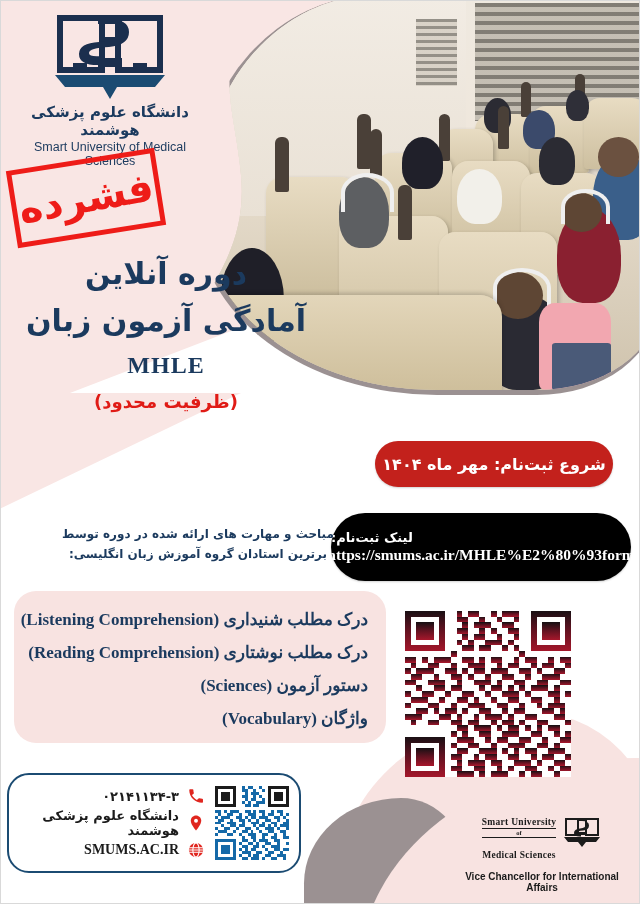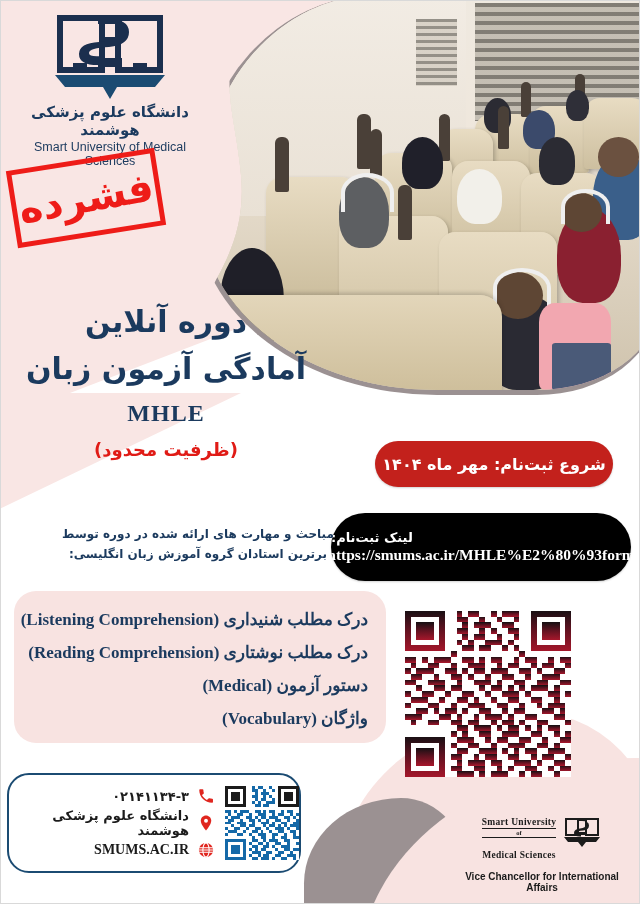--- a/index.html
+++ b/index.html
@@ -141,21 +141,21 @@
     display:flex;align-items:center;justify-content:center;
     box-sizing:border-box;
   }
   .stamp span{
     font-family:"DejaVu Sans", sans-serif;
     font-size:40px;font-weight:700;color:#ee1c18;
     transform:rotate(-1deg);line-height:1;direction:rtl;
   }
 
   
-  .headline{position:absolute;left:0;top:250px;width:330px;z-index:13;text-align:center;margin-top:48px;}
+  .headline{position:absolute;left:0;top:250px;width:330px;z-index:13;text-align:center;}
   .h-line{
     font-family:"DejaVu Sans", sans-serif;
     font-size:30px;font-weight:700;color:#1b3a5e;direction:rtl;
     line-height:1.55;
   }
   .h-mhle{
     font-family:"Liberation Serif", serif;
     font-size:24px;font-weight:700;color:#1b3a5e;direction:ltr;
     letter-spacing:1px;margin-top:8px;
   }
@@ -219,21 +219,21 @@
   
   .qr-big{
     position:absolute;left:404px;top:610px;width:166px;height:166px;z-index:13;
   }
 
   
   .contact{
     position:absolute;left:6px;top:772px;width:294px;height:100px;z-index:14;
     border:2px solid #1b4b72;border-radius:22px;
     background:transparent;
-    display:flex;align-items:center;box-sizing:border-box;padding:0 0;
+    display:flex;align-items:center;box-sizing:border-box;padding:0 10px;
   }
   .qr-small{width:74px;height:74px;flex:0 0 74px;margin-left:10px;}
   .contact-lines{flex:1;direction:rtl;}
   .c-row{display:flex;align-items:center;gap:8px;height:27px;}
   .c-ico{width:18px;height:18px;flex:0 0 18px;display:block;}
   .c-txt{
     font-family:"DejaVu Sans", sans-serif;
     font-size:13px;font-weight:700;color:#1b1b1b;direction:rtl;
   }
   .c-txt.ltr{font-family:"Liberation Serif", serif;direction:ltr;font-size:14px;}
@@ -383,21 +383,21 @@
     <div class="skill-row">
       <span>درک مطلب شنیداری</span>
       <span class="en">(Listening Comprehension)</span>
     </div>
     <div class="skill-row">
       <span>درک مطلب نوشتاری</span>
       <span class="en">(Reading Comprehension)</span>
     </div>
     <div class="skill-row">
       <span>دستور آزمون</span>
-      <span class="en">(Medical)</span>
+      <span class="en">(Sciences)</span>
     </div>
     <div class="skill-row">
       <span>واژگان</span>
       <span class="en">(Vocabulary)</span>
     </div>
   </div>
 
   <svg class="qr-big" viewBox="0 0 29 29" shape-rendering="crispEdges">
     <defs>
       <linearGradient id="qrgrad" x1="0" y1="0" x2="0" y2="1">

